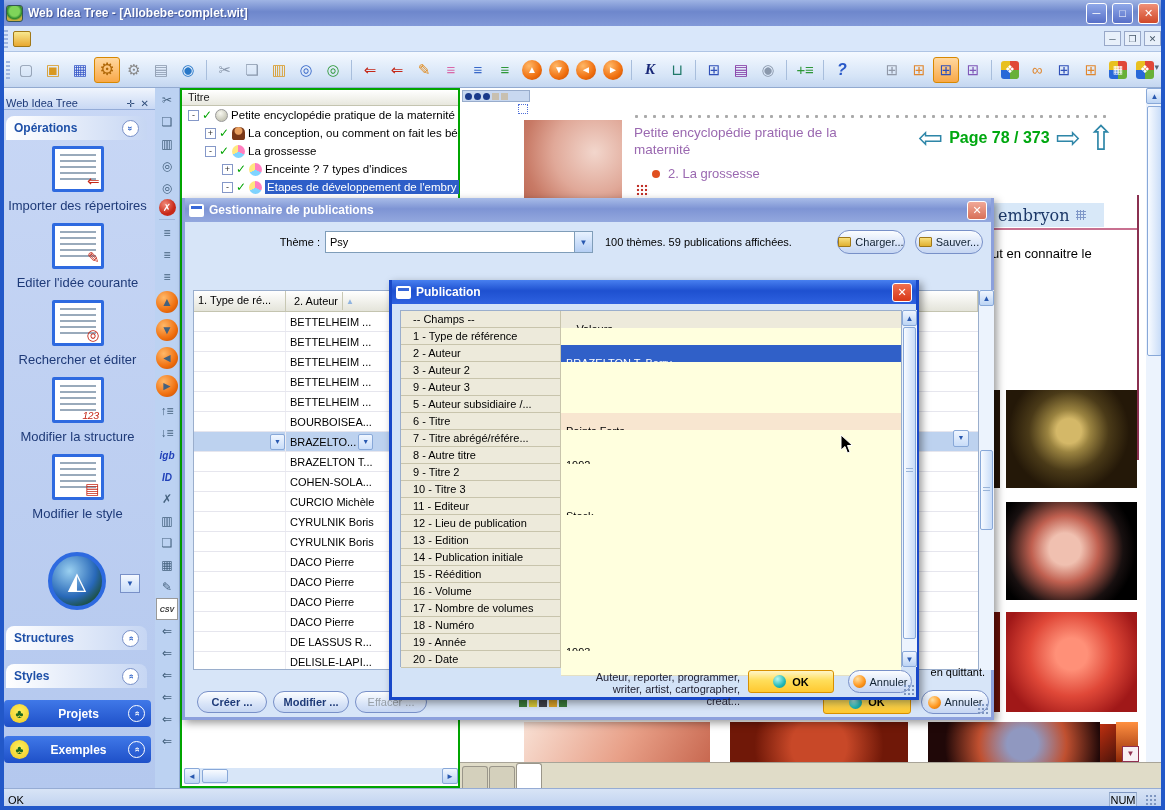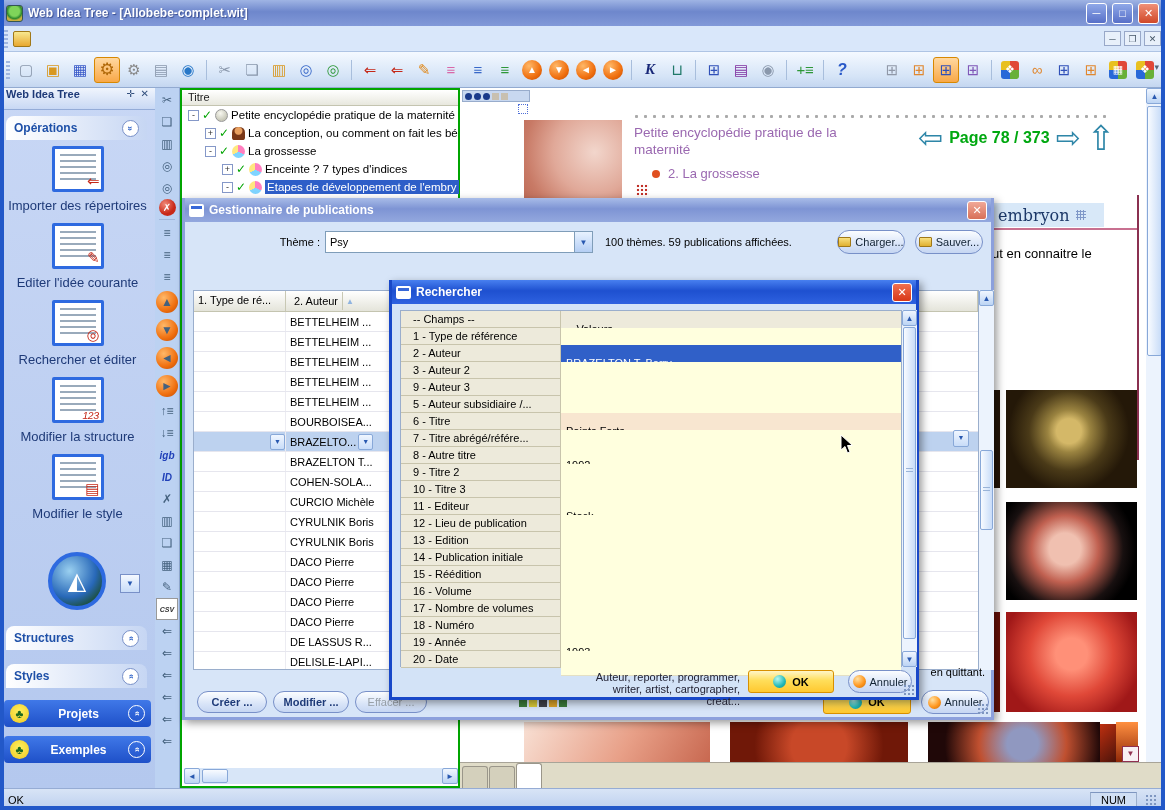--- a/index.html
+++ b/index.html
@@ -29,21 +29,21 @@
 .c-orange{border-radius:50%;width:20px;height:20px;margin:3px;background:radial-gradient(circle at 35% 30%,#FFB868,#F07010 60%,#C04800);color:#fff;font-size:10px}
 .g-folder{color:#D89820}.g-save{color:#3858C8}.g-gear{color:#B06808;font-size:17px}.g-gear2{color:#888}.g-globe{color:#2878C8}
 .g-red{color:#C42818}.g-pencil{color:#E08818}.g-pink{color:#D868A8}.g-blue{color:#3868C8}.g-green{color:#2E9838}
 .g-book{color:#1E7868}.g-K{color:#182878;font-weight:bold;font-family:"Liberation Serif",serif}.g-purple{color:#8030A0}
 .g-help{color:#2858C8;font-weight:bold;font-size:16px}
 .g-grey{color:#8A98AC}.g-winA{color:#9098A8}.g-winB{color:#E08830}.g-winC{color:#3050B8}.g-winD{color:#8058B8}
 .g-multi{background:conic-gradient(#E04838 0 90deg,#68B038 90deg 180deg,#2868D8 180deg 270deg,#E8C020 270deg);border-radius:3px;color:#fff;width:18px;height:18px;margin:4px;font-size:11px}
 .tb-overflow{position:absolute;right:2px;top:62px;color:#567;font-size:9px}
 
 .sidebar{position:absolute;left:-4px;top:88px;width:155px;height:700px;background:linear-gradient(#C8D7F5,#B4C8EE)}
-.sb-head{height:22px;background:linear-gradient(#F0F5FD,#C8D8F4);border-bottom:1px solid #94ACD8;display:flex;align-items:flex-start;padding:0 6px;color:#1E3A78;font-weight:bold}
+.sb-head{height:22px;background:linear-gradient(#F0F5FD,#C8D8F4);border-bottom:1px solid #94ACD8;display:flex;align-items:flex-end;padding:0 6px;color:#1E3A78;font-weight:normal}
 .sb-head .pins{margin-left:auto;display:flex;gap:6px;color:#33507E;font-size:10px}
 .sec-head{position:absolute;left:6px;width:141px;height:24px;border-radius:8px 8px 0 0;background:linear-gradient(90deg,#FFFFFF,#C6D6F3);display:flex;align-items:center;padding:0 8px;color:#1E50A8;font-weight:bold;font-size:12px}
 .chev{margin-left:auto;width:17px;height:17px;border-radius:50%;background:#fff;border:1px solid #7890C8;color:#2E62C8;font-weight:bold;font-size:9px;display:flex;align-items:center;justify-content:center}
 .bar-head{position:absolute;left:4px;width:147px;height:27px;border-radius:4px;background:linear-gradient(#4078E8,#1E50C8);display:flex;align-items:center;gap:6px;padding:0 6px;color:#fff;font-weight:bold;font-size:12px}
 .tree-badge{width:19px;height:19px;border-radius:50%;background:radial-gradient(circle at 50% 40%,#FFF060,#F0C820);color:#1E6A1E;font-size:12px;display:flex;align-items:center;justify-content:center}
 .bar-head .chev{background:transparent;border-color:#fff;color:#fff}
 .op-item{position:absolute;left:0;width:155px;text-align:center}
 .op-icon{display:inline-block;width:52px;height:46px;border:3px solid #2E6AE0;background:#fff;border-radius:2px;position:relative}
 .op-icon .lines{position:absolute;left:5px;top:5px;right:5px;bottom:5px;background:repeating-linear-gradient(#9AB 0 2px,transparent 2px 6px)}
 .op-icon .badge{position:absolute;right:1px;bottom:1px;font-size:15px;line-height:1}
@@ -179,21 +179,21 @@
 .pvthumb{position:absolute;left:511px;top:47px;width:13px;height:312px;background:linear-gradient(90deg,#F8FBFF,#C8DCF8);border:1px solid #88A8D8;border-radius:2px}
 .pnote{position:absolute;left:200px;top:391px;width:148px;text-align:right;font-size:11px;line-height:12px;color:#223}
 .p-ok{position:absolute;left:356px;top:390px;width:86px;height:23px}
 .p-cancel{position:absolute;left:456px;top:390px;width:64px;height:23px}
 
 .tabsbar{position:absolute;left:456px;top:762px;width:705px;height:26px;background:#E0DCC8;border-top:1px solid #A8A498;display:flex;align-items:flex-end;padding-left:2px}
 .tab{height:22px;padding:4px 12px;border:1px solid #9A968A;border-bottom:none;background:#D4D0BC;margin-right:1px;border-radius:3px 3px 0 0}
 .tab.selected{background:#fff;height:25px;font-weight:normal}
 .statusbar{position:absolute;left:-4px;top:788px;width:1165px;height:22px;background:linear-gradient(#D8E4F6,#BCCFEE);border-top:1px solid #96ACd4;display:flex;align-items:center;padding:0 8px;gap:8px}
 .statusbar .msg{flex:1}
-.numbox{width:47px;height:16px;border:1px solid #9AAECC;border-top-color:#7E96C0;background:#D0DFF4;text-align:center;line-height:15px}
+.numbox{width:28px;height:16px;border:1px solid #9AAECC;border-top-color:#7E96C0;background:#D0DFF4;text-align:center;line-height:15px}
 .cursor{position:absolute;left:836px;top:434px;z-index:60}
 </style>
 </head>
 <body>
 
 <div class="screen">
 
   <div class="titlebar">
     <span class="app-icon"></span>
     <span class="title">Web Idea Tree - [Allobebe-complet.wit]</span>
@@ -826,21 +826,21 @@
     <span class="btn m-cancel">
         <i class="ball orange"></i>
         <span>Annuler</span>
       </span>
     <span class="gripdots" style="right:2px;bottom:2px"></span>
   </div>
 
   <div class="dlg pub">
     <div class="tbar">
       <span class="mini-win"></span>
-      <span>Rechercher</span>
+      <span>Publication</span>
       <span class="xclose">✕</span>
     </div>
     <div class="pgrid">
       <div class="phead">
         <span class="pfield">-- Champs --</span>
         <span class="pval">-- Valeurs --</span>
       </div>
       <div>
 
       <div class="prow">

